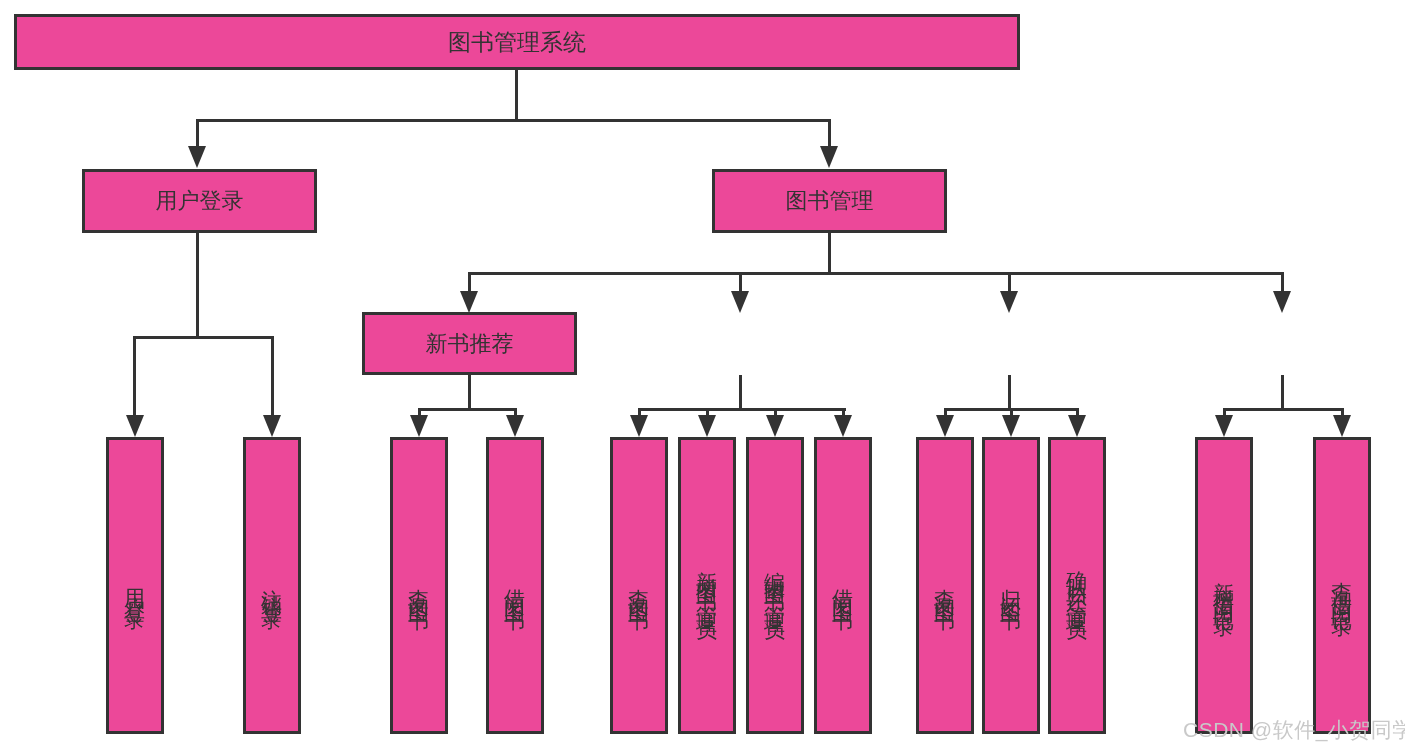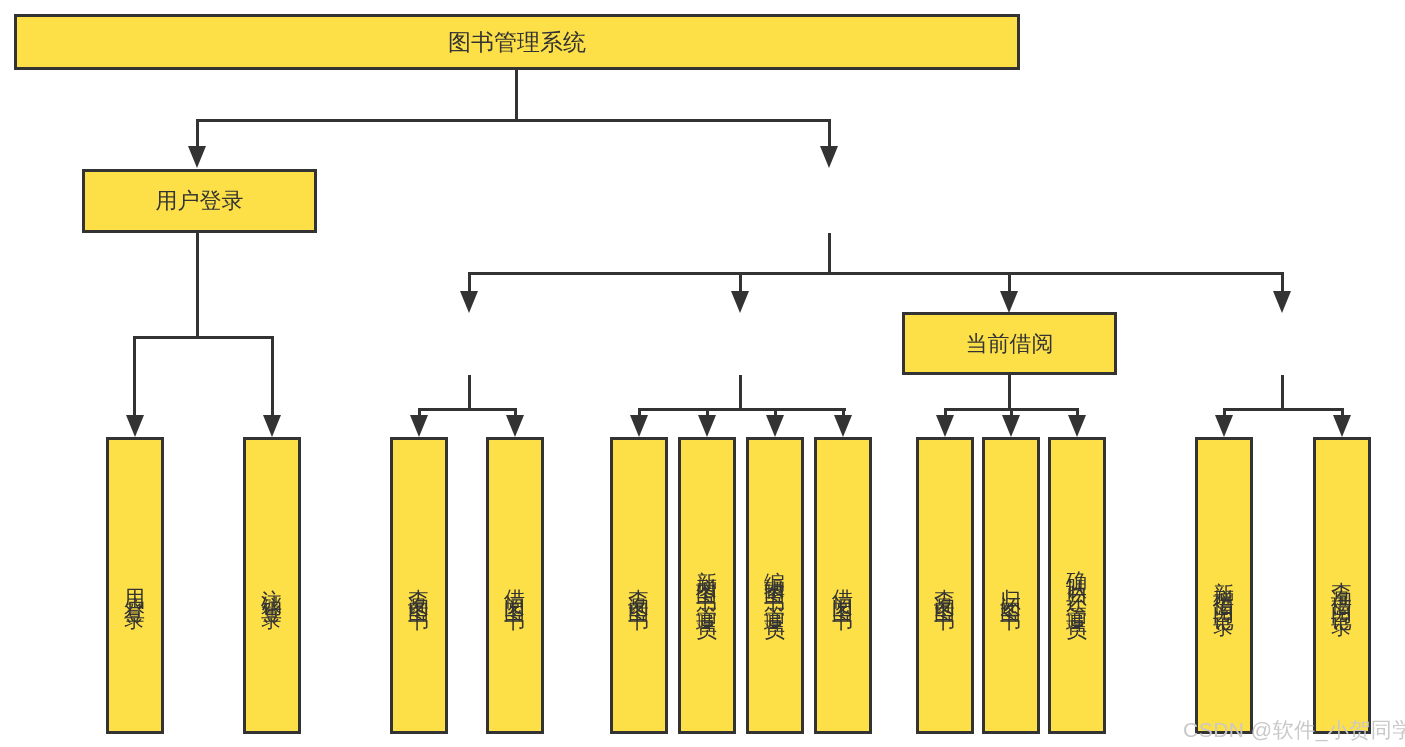--- a/index.html
+++ b/index.html
@@ -9,21 +9,21 @@
     --background:#ffffff;
   }
   html,body{margin:0;padding:0;background:var(--background);}
   body{font-family:"Liberation Sans",sans-serif;color:var(--text);}
   .canvas{
     position:relative;width:1405px;height:747px;background:var(--background);
     overflow:hidden;
   }
   .box{
     position:absolute;box-sizing:border-box;border:3px solid var(--line);
-    background:#fde047;display:flex;align-items:center;justify-content:center;
+    background:#ec4899;display:flex;align-items:center;justify-content:center;
   }
   .title-box{left:14px;top:14px;width:1006px;height:56px;font-size:23px;}
   .l2{top:169px;width:235px;height:64px;font-size:22px;}
   .l3{top:312px;width:215px;height:63px;font-size:22px;}
   .leaf{top:437px;width:58px;height:297px;}
   .vtext{
     writing-mode:vertical-rl;text-orientation:mixed;
     font-size:21px;letter-spacing:7px;line-height:1;
   }
   .vline,.hline,.stem{position:absolute;background:var(--line);}
@@ -99,22 +99,23 @@
   <div class="vline" style="left:1281px;top:375px;height:36px"></div>
   <div class="hline" style="left:1223px;top:408px;width:121px"></div>
   <div class="stem" style="left:1223px;top:408px;height:10px"></div>
   <div class="ah" style="left:1215px;top:415px"></div>
   <div class="stem" style="left:1341px;top:408px;height:10px"></div>
   <div class="ah" style="left:1333px;top:415px"></div>
 
   <div class="box title-box">图书管理系统</div>
 
   <div class="box l2" style="left:82px">用户登录</div>
+  <div class="box l2" style="left:712px">图书管理</div>
 
-  <div class="box l3" style="left:902px">当前借阅</div>
+  <div class="box l3" style="left:362px">新书推荐</div>
 
   <div class="box leaf" style="left:106px">
       <span class="vtext">用户登录</span>
     </div>
   <div class="box leaf" style="left:243px">
       <span class="vtext">注销登录</span>
     </div>
 
   <div class="box leaf" style="left:390px">
       <span class="vtext">查询图书</span>

